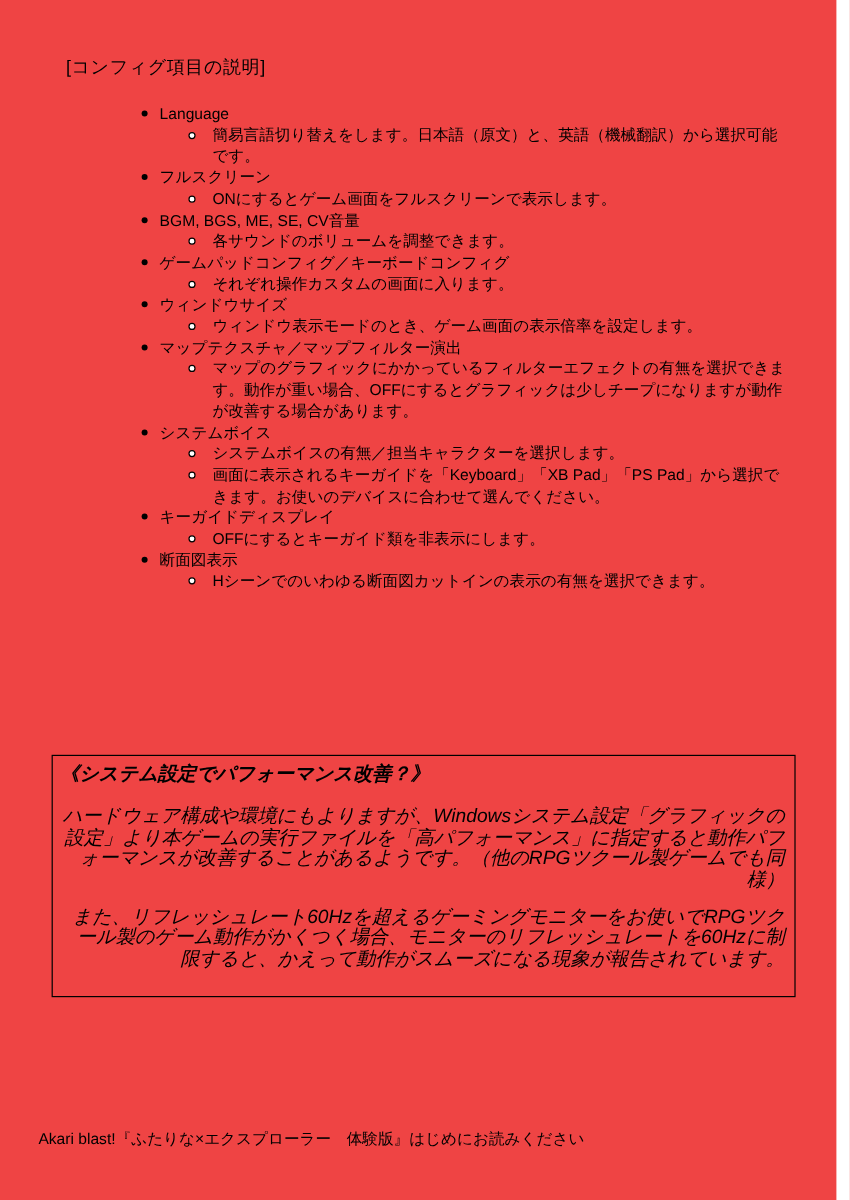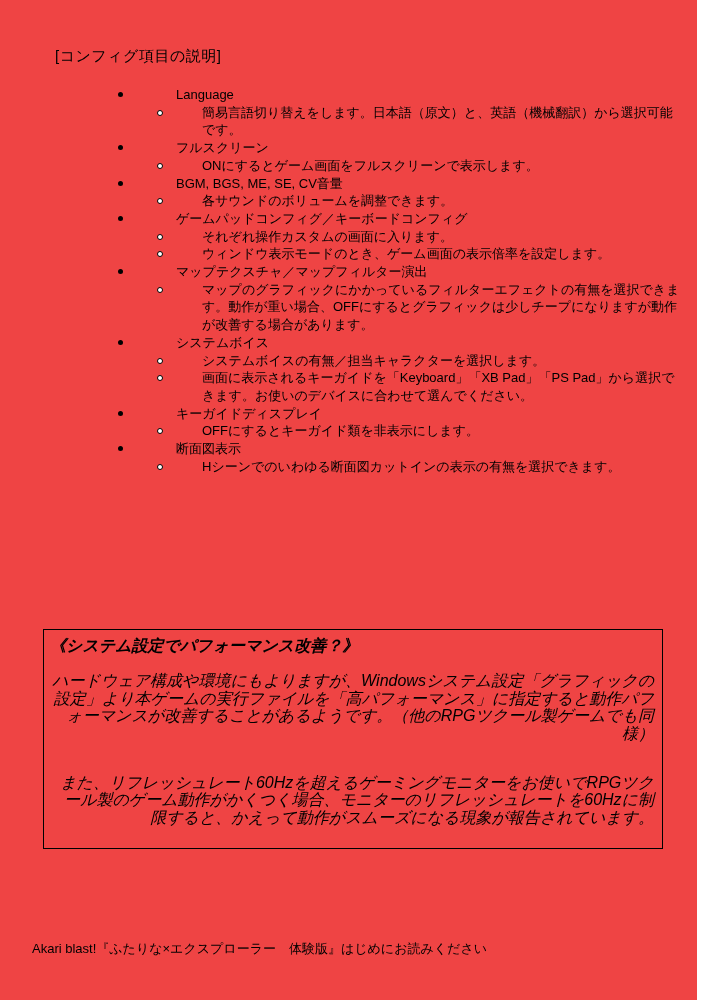--- a/index.html
+++ b/index.html
@@ -33,35 +33,33 @@
     margin: 0;
     padding: 0;
     list-style: none;
     font-size: 13px;
     line-height: 17.7px;
   }
   .config-item { margin: 0; padding: 0; }
   .item-label-row {
     display: flex;
     margin-left: 118px;
-    gap: 43px;
   }
   .bullet-l1 {
     flex: 0 0 auto;
     width: 5px;
     height: 5px;
     border-radius: 50%;
     background: #000;
     margin: 6px 10px 0 0;
   }
   .item-label { white-space: nowrap; }
   .item-desc-row {
     display: flex;
     margin-left: 157px;
-    gap: 25px;
   }
   .bullet-l2 {
     flex: 0 0 auto;
     width: 4px;
     height: 4px;
     border-radius: 50%;
     border: 1px solid #000;
     background: #fff;
     margin: 6px 14px 0 0;
   }
@@ -81,21 +79,21 @@
   .note-title {
     margin: 0 0 17.6px 0;
     font-weight: bold;
     font-style: italic;
   }
   .note-para {
     margin: 0;
     font-style: italic;
     text-align: right;
   }
-  .note-para + .note-para { margin-top: 31px; }
+  .note-para + .note-para { margin-top: 13px; }
   .doc-footer {
     position: absolute;
     left: 32px;
     top: 940px;
     font-size: 13px;
     white-space: nowrap;
   }
 </style>
 </head>
 <body>
@@ -144,20 +142,24 @@
         <span class="bullet-l1"></span>
         <span class="item-label">ゲームパッドコンフィグ／キーボードコンフィグ</span>
       </div>
       <div class="item-desc-row">
         <span class="bullet-l2"></span>
         <span class="item-desc">それぞれ操作カスタムの画面に入ります。</span>
       </div>
     </li>
 
     <li class="config-item">
+      <div class="item-label-row">
+        <span class="bullet-l1"></span>
+        <span class="item-label">ウィンドウサイズ</span>
+      </div>
       <div class="item-desc-row">
         <span class="bullet-l2"></span>
         <span class="item-desc">ウィンドウ表示モードのとき、ゲーム画面の表示倍率を設定します。</span>
       </div>
     </li>
 
     <li class="config-item">
       <div class="item-label-row">
         <span class="bullet-l1"></span>
         <span class="item-label">マップテクスチャ／マップフィルター演出</span>

